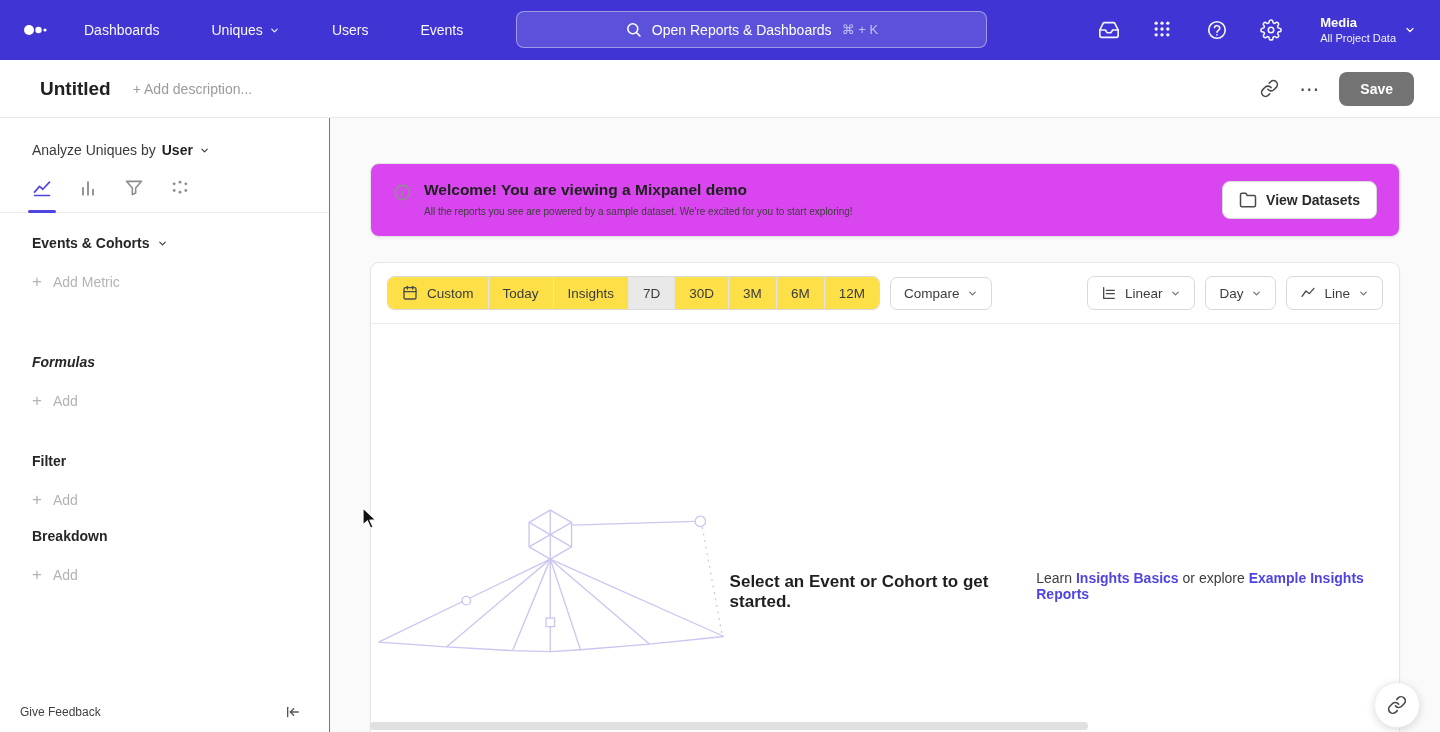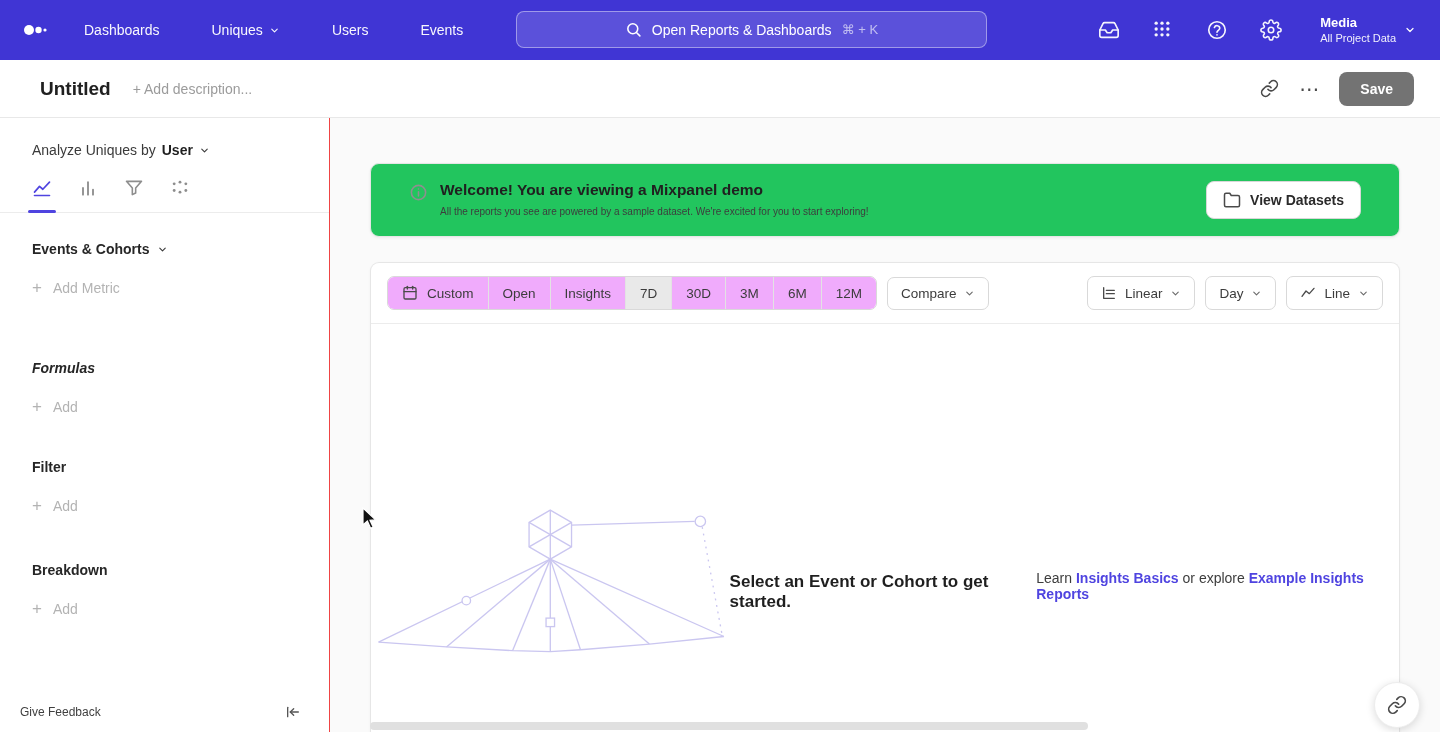--- a/index.html
+++ b/index.html
@@ -41,48 +41,48 @@
   .sidebar { width:330px; min-width:330px; background:#fff; border-right:1px solid #ef4444;
              position:relative; padding-top:24px; font-size:14px; }
   .analyze-row { padding:0 32px; display:flex; align-items:center; color:#3a3a3a; }
   .analyze-value { font-weight:700; color:#1f1f1f; margin-left:6px; display:flex; gap:6px; align-items:center; cursor:pointer; }
   .viz-tabs { display:flex; gap:26px; padding:20px 32px 14px 32px; border-bottom:1px solid #ececec; }
   .viz-tab { width:20px; height:20px; color:#8d8d8d; position:relative; cursor:pointer; display:flex; }
   .viz-tab.active { color:#4f44e0; }
   .viz-tab.active::after { content:""; position:absolute; left:-4px; right:-4px; bottom:-15px;
                            height:3px; background:#4f44e0; border-radius:2px; }
   .section-title { font-weight:700; color:#262626; padding:0 32px; display:flex; align-items:center; gap:8px; margin-top:40px; }
-  .section-title.first { margin-top:28px;text-align:center; }
+  .section-title.first { margin-top:22px;text-align:center; }
   .add-row { color:#b3b3b3; padding:0 32px; display:flex; gap:11px; align-items:center; margin-top:22px; cursor:pointer; }
   .plus { font-size:17px; line-height:1; color:#b3b3b3; }
   .sidebar-footer { position:absolute; bottom:0; left:0; right:0; height:34px; display:flex;
                     align-items:center; justify-content:space-between; padding:0 28px 6px 20px;
                     font-size:12px; color:#3f3f3f; }
   .collapse-btn { color:#555; display:flex; cursor:pointer; }
 
   
   .main { flex:1; background:#fafafa; position:relative; display:flex; flex-direction:column;
           padding:0 40px; overflow:hidden; }
-  .banner { margin-top:45px; background:#22c55e; border:1px solid #e6e6e6; border-radius:9px;
+  .banner { margin-top:45px; background:#d946ef; border:1px solid #e6e6e6; border-radius:9px;
             box-shadow:0 1px 3px rgba(0,0,0,.06); display:flex; align-items:flex-start;
-            padding:17px 38px; gap:12px; }
+            padding:17px 22px; gap:12px; }
   .banner-info { color:#8f8f8f; display:flex; margin-top:2px; }
   .banner-title { font-size:15.5px; font-weight:700; color:#202020; }
   .banner-body { font-size:10px; color:#3d3d3d; margin-top:7px; }
   .banner-btn { margin-left:auto; background:#fff; border:1px solid #d8d8d8; border-radius:8px;
                 padding:9px 16px; display:flex; gap:9px; align-items:center; font-size:14px;
                 font-weight:600; color:#2a2a2a; align-self:center; cursor:pointer; white-space:nowrap; }
 
   .card { margin-top:25px; background:#fff; border:1px solid #e6e6e6; border-bottom:none;
           border-radius:9px 9px 0 0; flex:1; display:flex; flex-direction:column;
           box-shadow:0 1px 3px rgba(0,0,0,.04); min-height:0; }
   .card-toolbar { display:flex; align-items:center; padding:13px 16px; border-bottom:1px solid #ececec; }
   .segmented { display:flex; border:1px solid #d9d9d9; border-radius:7px; overflow:hidden; background:#fff; }
   .seg { padding:8px 14px; font-size:13.5px; color:#3c3c3c; border-left:1px solid #e3e3e3;
-         display:flex; align-items:center; gap:9px; cursor:pointer; background:#f0abfc; white-space:nowrap; }
+         display:flex; align-items:center; gap:9px; cursor:pointer; background:#fde047; white-space:nowrap; }
   .seg:first-child { border-left:none; }
   .seg.selected { background:#e9e9e9; }
   .tool-btn { display:flex; align-items:center; gap:8px; border:1px solid #d9d9d9; border-radius:7px;
               padding:8px 13px; font-size:13.5px; color:#3c3c3c; background:#fff; margin-left:10px;
               cursor:pointer; white-space:nowrap; }
   .toolbar-right { margin-left:auto; display:flex; }
   .chev-gray { color:#6a6a6a; display:flex; }
   .tb-icon { color:#4a4a4a; display:flex; }
 
   .empty { flex:1; display:flex; flex-direction:row; align-items:center; padding-top:100px; }
@@ -274,21 +274,21 @@
       </div>
 
       <div class="section-title" style="margin-top:44px;">
         <span>Filter</span>
       </div>
       <div class="add-row">
         <span class="plus">+</span>
         <span>Add</span>
       </div>
 
-      <div class="section-title" style="margin-top:48px;">
+      <div class="section-title" style="margin-top:20px;">
         <span>Breakdown</span>
       </div>
       <div class="add-row">
         <span class="plus">+</span>
         <span>Add</span>
       </div>
 
       <div class="sidebar-footer">
         <span>Give Feedback</span>
         <span class="collapse-btn">
@@ -333,21 +333,21 @@
                 <svg width="16" height="16" viewBox="0 0 24 24" fill="none" stroke="currentColor" stroke-width="2" stroke-linecap="round" stroke-linejoin="round">
                     <rect x="3" y="4" width="18" height="17" rx="2"></rect>
                     <line x1="16" y1="2" x2="16" y2="6"></line>
                     <line x1="8" y1="2" x2="8" y2="6"></line>
                     <line x1="3" y1="10" x2="21" y2="10"></line>
                   </svg>
               </span>
               <span>Custom</span>
             </span>
             <span class="seg">
-                <span>Open</span>
+                <span>Today</span>
               </span>
             <span class="seg">
                 <span>Insights</span>
               </span>
             <span class="seg selected">
                 <span>7D</span>
               </span>
             <span class="seg">
                 <span>30D</span>
               </span>

